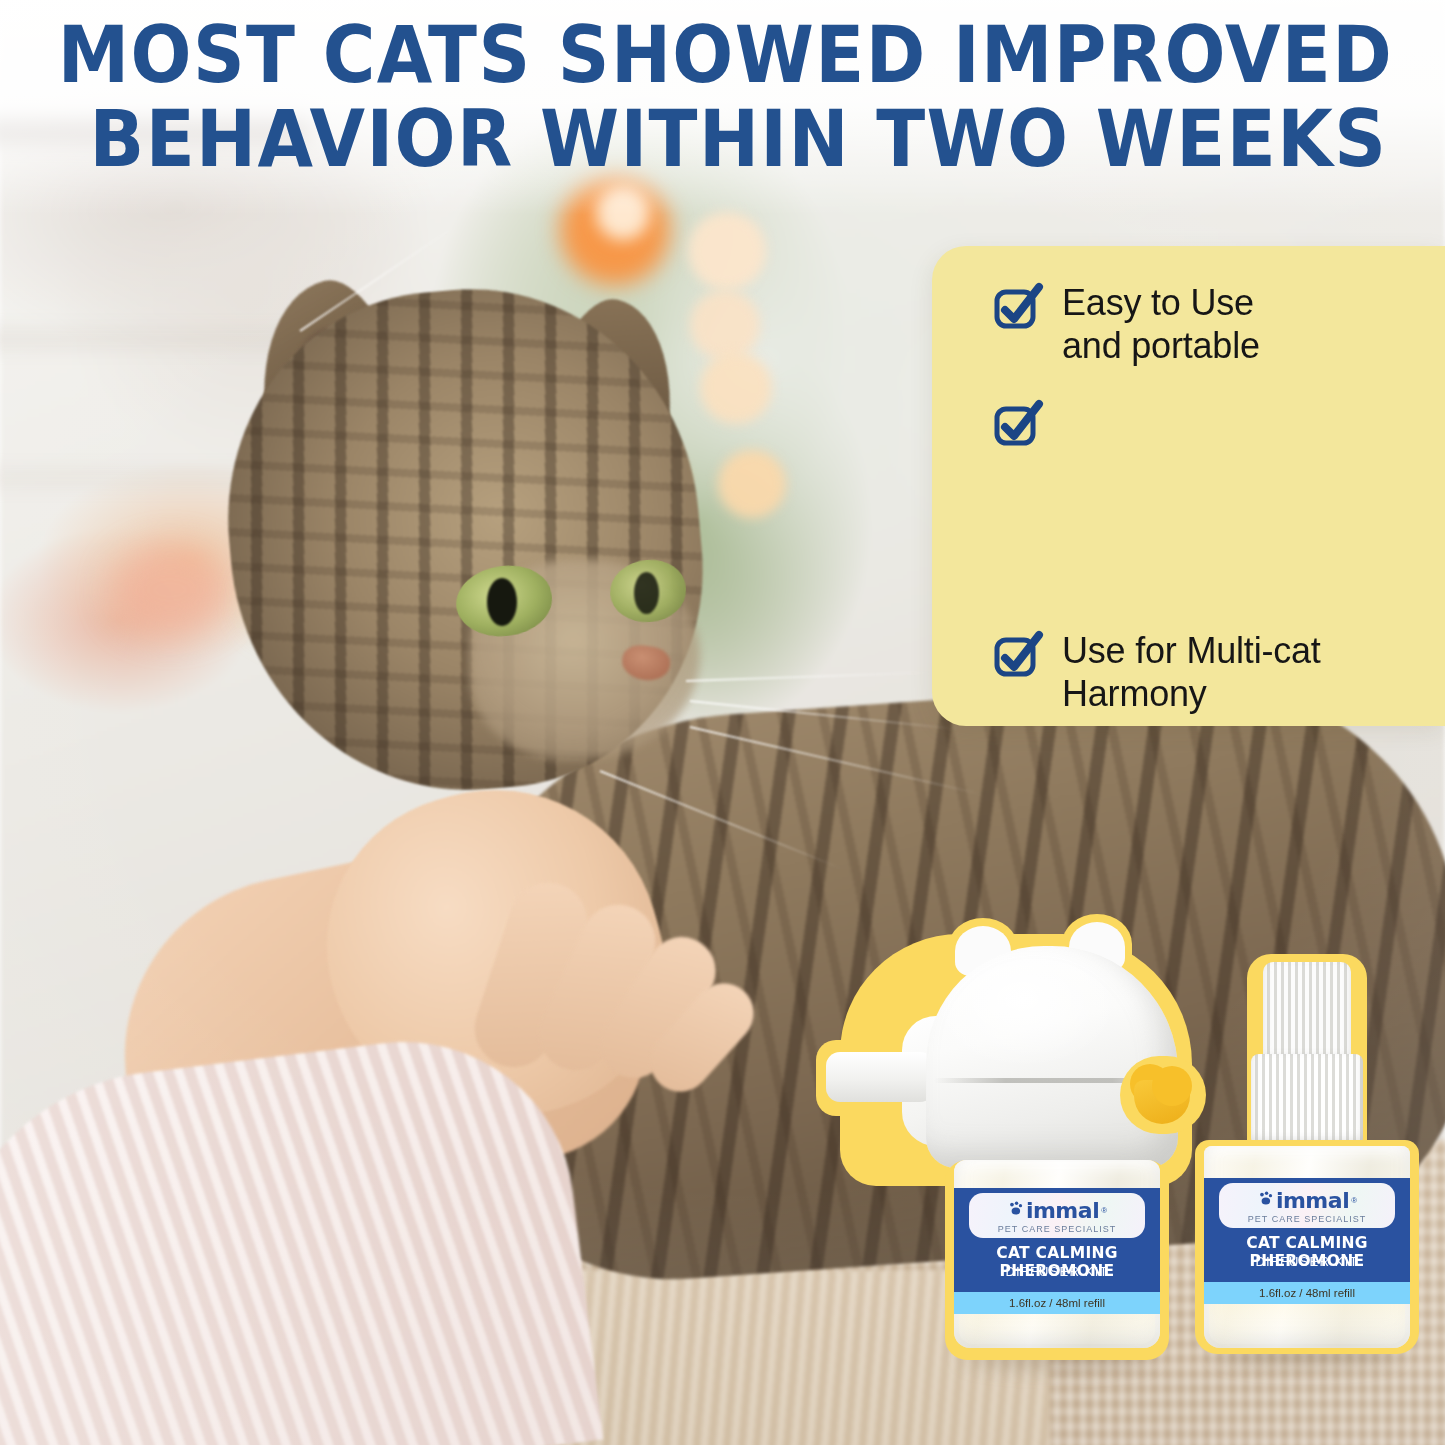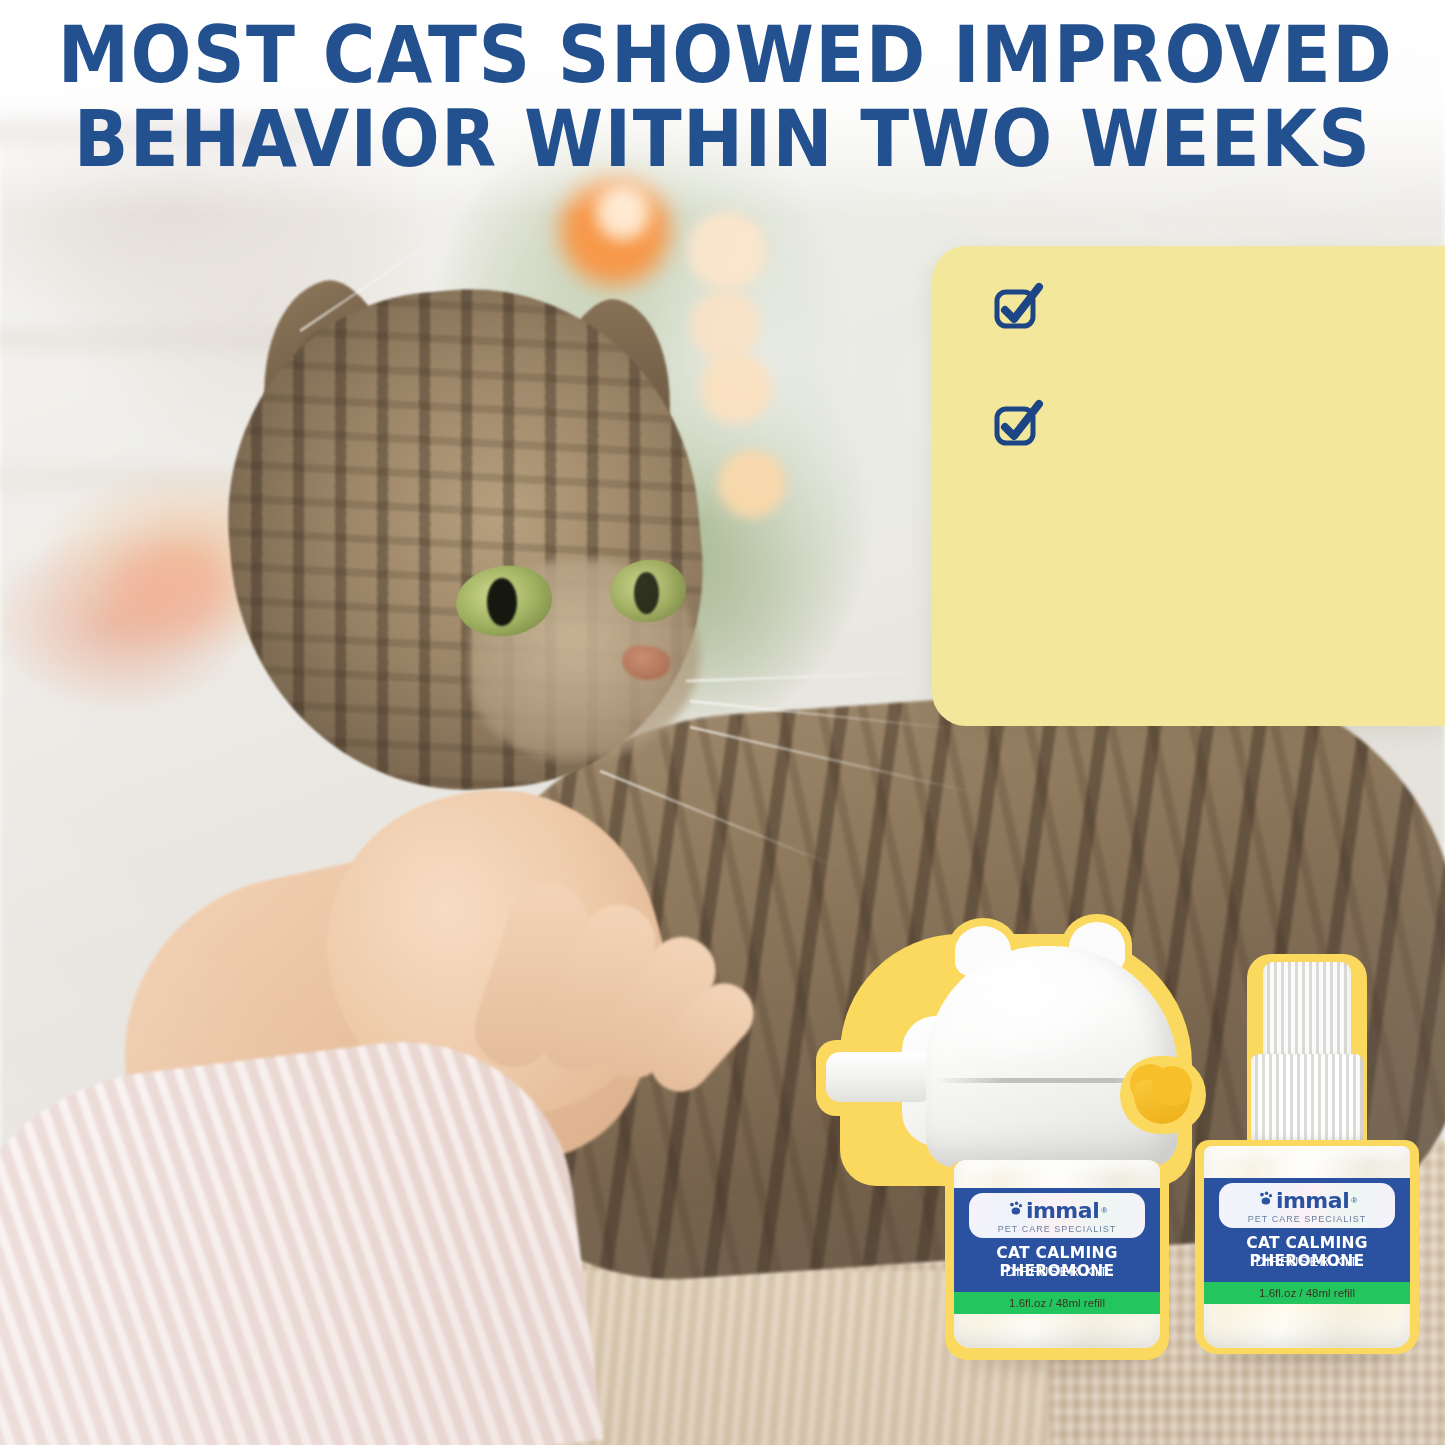--- a/index.html
+++ b/index.html
@@ -108,21 +108,21 @@
       repeating-linear-gradient(78deg, rgba(255,255,255,.45) 0 9px, rgba(226,206,200,.55) 9px 20px),
       linear-gradient(150deg,#f6e9e6 0%,#efded9 50%,#e4cdc7 100%);
     filter:blur(1.8px);transform:rotate(-7deg);}
 
   
   .vig{position:absolute;inset:0;background:radial-gradient(ellipse 1100px 900px at 52% 48%, rgba(255,255,255,0) 55%, rgba(255,255,255,.18) 100%);}
   .topfade{position:absolute;left:0;top:0;width:1445px;height:215px;
     background:linear-gradient(180deg,rgba(255,255,255,.97) 0%,rgba(255,255,255,.9) 48%,rgba(255,255,255,.35) 82%,rgba(255,255,255,0) 100%);}
 
   
-  .headline{position:absolute;left:0;top:18px;width:1445px;text-align:center;z-index:40;}
+  .headline{position:absolute;left:0;top:18px;width:1445px;text-align:right;z-index:40;}
   .hl-line{font-family:"DejaVu Sans",sans-serif;font-weight:700;color:#23518f;
     letter-spacing:1.5px;line-height:.96;white-space:nowrap;
     transform:scaleX(.92);transform-origin:center;}
   .hl1{font-size:78px;}
   .hl2{font-size:78px;margin-top:9px;}
 
   
   .features{position:absolute;left:932px;top:246px;width:513px;height:480px;z-index:35;
     background:#f3e79c;border-radius:34px 0 0 34px;
     box-shadow:-2px 6px 22px rgba(90,80,40,.10);}
@@ -180,21 +180,21 @@
     display:flex;flex-direction:column;align-items:center;justify-content:center;}
   .lg-row{display:flex;align-items:center;gap:2px;}
   .lg-paw{position:relative;display:inline-block;}
   .lg-brand{color:#2a52a0;font-weight:700;font-family:"DejaVu Sans",sans-serif;letter-spacing:-.5px;}
   .lg-reg{color:#2a52a0;vertical-align:super;}
   .lg-sub{color:#6b7e9c;font-family:"Liberation Sans",sans-serif;letter-spacing:1px;}
   .bt-t1{position:absolute;width:100%;text-align:center;color:#fff;font-weight:700;
     font-family:"DejaVu Sans",sans-serif;letter-spacing:.3px;}
   .bt-t2{position:absolute;width:100%;text-align:center;color:#fff;
     font-family:"Liberation Sans",sans-serif;letter-spacing:1.2px;}
-  .bt-gold{position:absolute;background:#22c55e;display:flex;align-items:center;justify-content:center;}
+  .bt-gold{position:absolute;background:#7dd3fc;display:flex;align-items:center;justify-content:center;}
   .bt-gold span{color:#3d3524;font-family:"Liberation Sans",sans-serif;}
   .bt-cap{position:absolute;}
   .cap-low{position:absolute;border-radius:8px;
     background:repeating-linear-gradient(90deg,#ffffff 0 4px,#dcdcd8 4px 7px);
     box-shadow:inset 0 -6px 10px rgba(160,160,155,.35);}
   .cap-up{position:absolute;border-radius:10px 10px 4px 4px;
     background:repeating-linear-gradient(90deg,#fcfcfc 0 4px,#dadad6 4px 7px);
     box-shadow:inset 0 -5px 9px rgba(165,165,160,.3);}
   .bt-shadowbase{position:absolute;border-radius:50%;background:rgba(120,100,75,.28);filter:blur(10px);}
 </style>
@@ -262,32 +262,44 @@
 
   <div class="features">
 
     <div class="feat f-i1">
       <span class="chk">
         <svg width="46" height="46" viewBox="0 0 46 46">
           <rect x="3" y="7" width="36" height="34" rx="9" fill="none" stroke="#1b4585" stroke-width="5"></rect>
           <path d="M11 25 L20 34 L45 2" fill="none" stroke="#1b4585" stroke-width="8" stroke-linecap="round" stroke-linejoin="round"></path>
         </svg>
       </span>
+      <span class="feat-txt">Easy to Use
+and portable</span>
     </div>
 
     <div class="feat f-i2">
       <span class="chk">
         <svg width="46" height="46" viewBox="0 0 46 46">
           <rect x="3" y="7" width="36" height="34" rx="9" fill="none" stroke="#1b4585" stroke-width="5"></rect>
           <path d="M11 25 L20 34 L45 2" fill="none" stroke="#1b4585" stroke-width="8" stroke-linecap="round" stroke-linejoin="round"></path>
         </svg>
       </span>
     </div>
 
 
+    <div class="feat f-i4">
+      <span class="chk">
+        <svg width="46" height="46" viewBox="0 0 46 46">
+          <rect x="3" y="7" width="36" height="34" rx="9" fill="none" stroke="#1b4585" stroke-width="5"></rect>
+          <path d="M11 25 L20 34 L45 2" fill="none" stroke="#1b4585" stroke-width="8" stroke-linecap="round" stroke-linejoin="round"></path>
+        </svg>
+      </span>
+      <span class="feat-txt">Use for Multi-cat
+Harmony</span>
+    </div>
 
   </div>
 
   <div class="products">
 
     <div class="diffuser">
       <div class="dif-ear dif-earL"></div>
       <div class="dif-ear dif-earR"></div>
       <div class="dif-prongOut"></div>
       <div class="dif-neckOut"></div>

